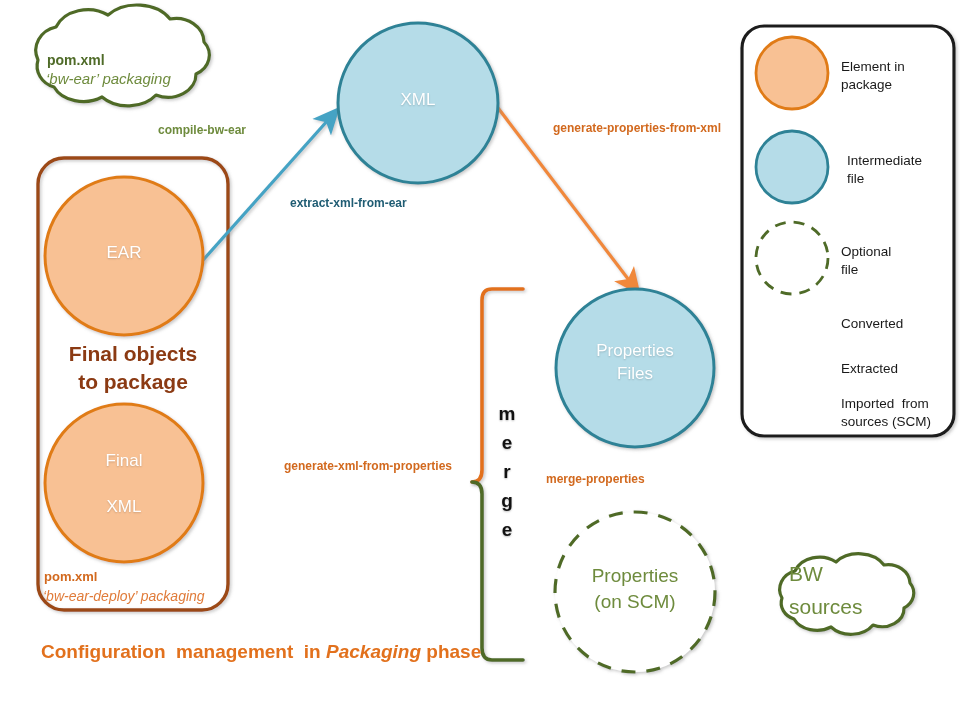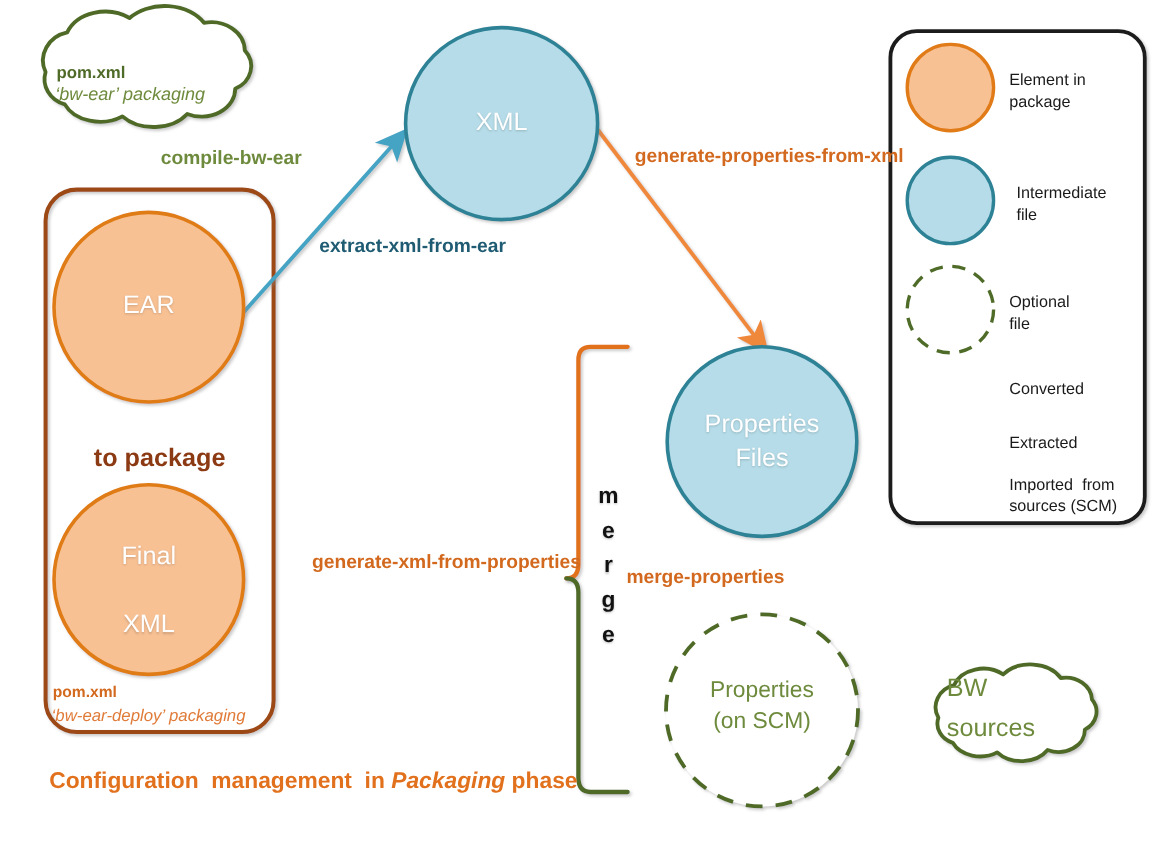--- a/index.html
+++ b/index.html
@@ -26,21 +26,21 @@
   }
   .lbl {
     position: absolute;
     white-space: pre;
     line-height: 1.15;
   }
 
   
   .node-text {
     color: #ffffff;
-    font-size: 21px;
+    font-size: 17px;
     text-align: center;
     text-shadow: 0 1px 2px rgba(0,0,0,0.18);
   }
   .node-text.two-line { line-height: 1.35; }
 
   
   .cloud-title {
     color: #6E8B3D;
     font-size: 21px;
     font-weight: bold;
@@ -56,21 +56,21 @@
     font-style: italic;
   }
   .cloud-plain {
     color: #6E8B3D;
     font-size: 21px;
     text-align: left;
     line-height: 1.55;
   }
 
   
-  .edge-label { font-size: 16px; font-weight: bold; }
+  .edge-label { font-size: 12px; font-weight: bold; margin-left: 24px; }
   .edge-green { color: #6E8B3D; }
   .edge-blue  { color: #1F5C73; }
   .edge-orange{ color: #D2691E; }
 
   
   .box-title {
     color: #8B3A13;
     font-size: 21px;
     font-weight: bold;
     text-align: center;
@@ -218,21 +218,21 @@
   <div class="lbl node-text" style="left:74px; top:243px; width:100px;">EAR</div>
 
   <div class="lbl node-text" style="left:368px; top:90px; width:100px;">XML</div>
 
   <div class="lbl node-text two-line" style="left:54px; top:450px; width:140px;"><span>Final</span><br><br><span>XML</span></div>
 
   <div class="lbl node-text two-line" style="left:555px; top:340px; width:160px;"><span>Properties</span><br><span>Files</span></div>
 
   <div class="lbl optional-text" style="left:555px; top:563px; width:160px;"><span>Properties</span><br><span>(on SCM)</span></div>
 
-  <div class="lbl box-title" style="left:38px; top:340px; width:190px;"><br><span>to package</span></div>
+  <div class="lbl box-title" style="left:38px; top:340px; width:190px;"><span>Final objects</span><br><span>to package</span></div>
 
   <div class="lbl box-pom" style="left:44px; top:570px;">pom.xml</div>
   <div class="lbl box-pom-i" style="left:43px; top:588px;">‘bw-ear-deploy’ packaging</div>
 
   <div class="lbl edge-label edge-green" style="left:134px; top:124px;">compile-bw-ear</div>
 
   <div class="lbl edge-label edge-blue" style="left:266px; top:197px;">extract-xml-from-ear</div>
 
   <div class="lbl edge-label edge-orange" style="left:529px; top:122px;">generate-properties-from-xml</div>
 

